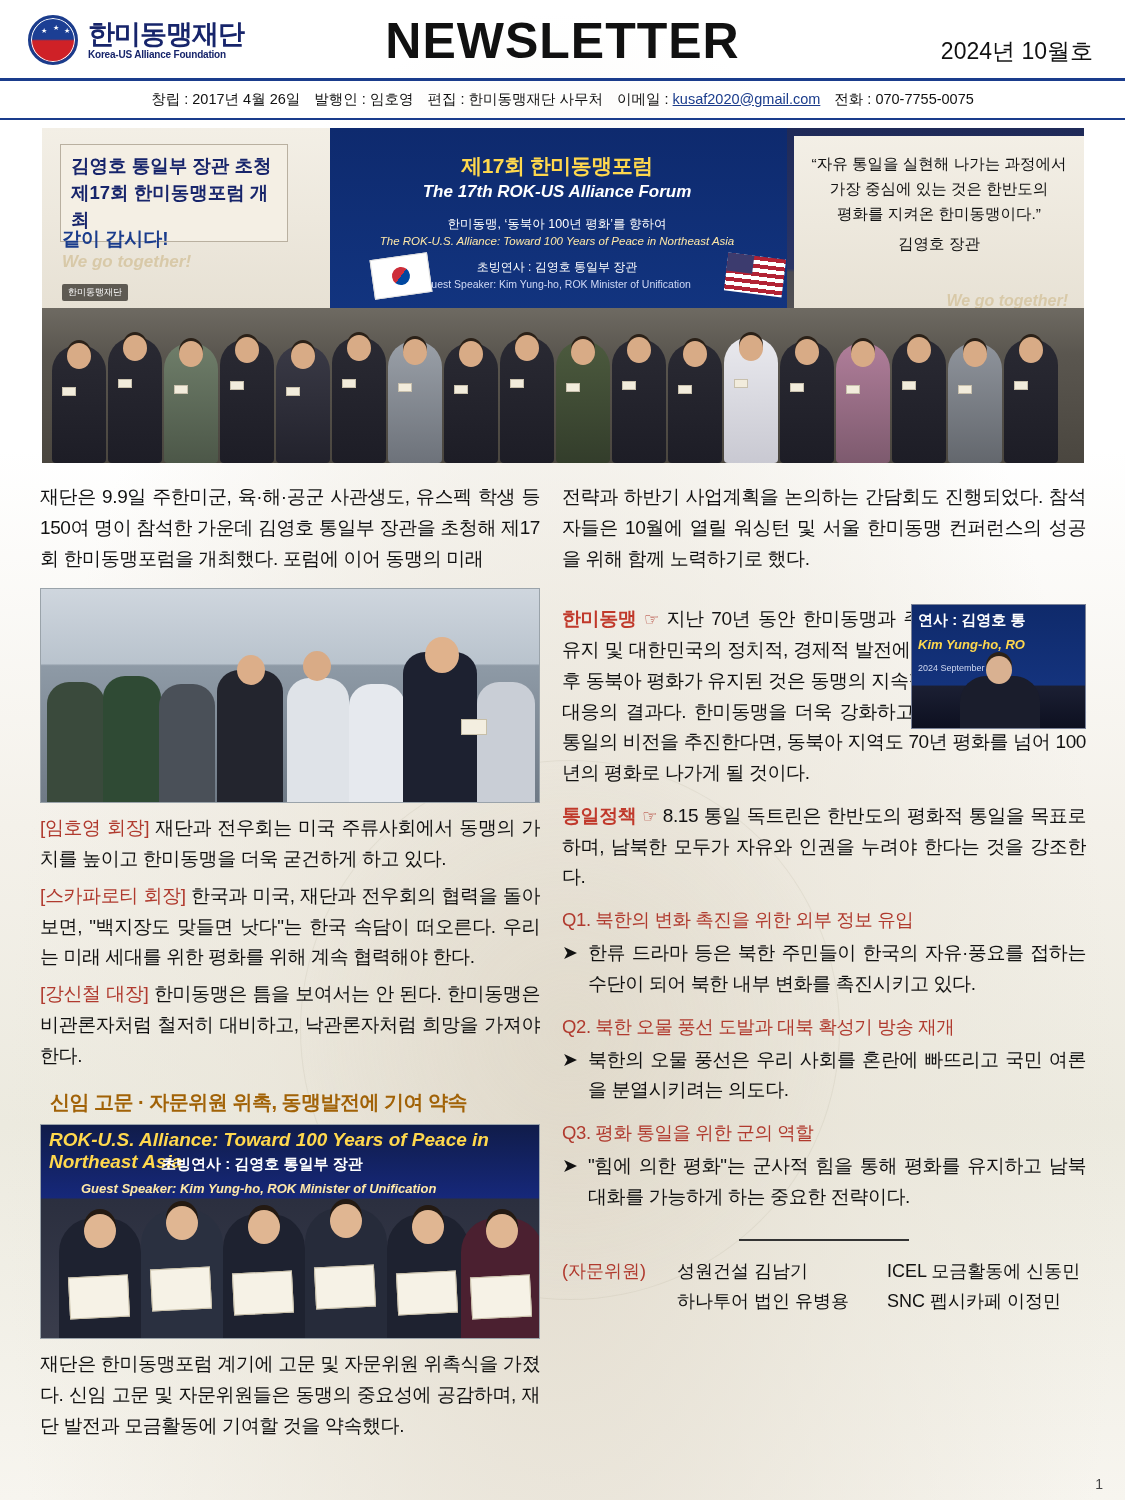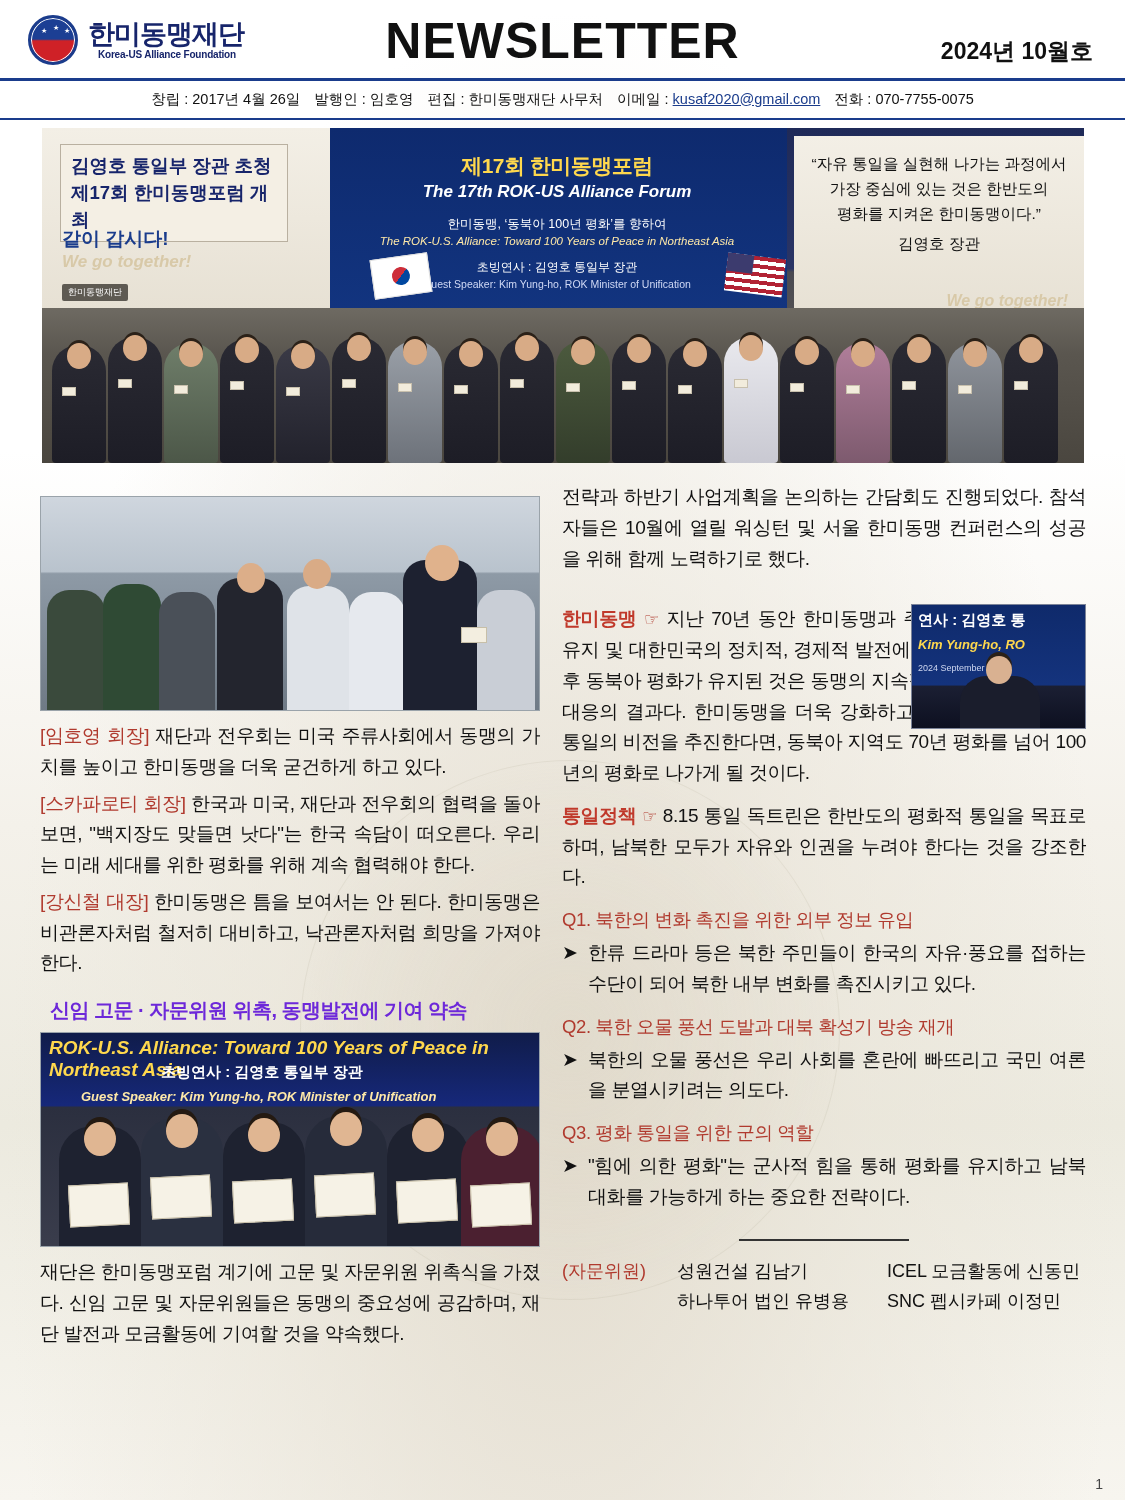--- a/index.html
+++ b/index.html
@@ -47,29 +47,29 @@
     background:transparent;
   }
   .logo-mark .star{
     position:absolute; color:#fff; font-size:7px; line-height:1;
   }
   .logo-text { margin-left:10px; }
   .logo-kr {
     font-size:27px; font-weight:bold; color:#17256b; letter-spacing:-1px;
     line-height:1.05;
   }
-  .logo-en { font-size:10px; font-weight:bold; color:#17256b; letter-spacing:-0.2px;margin-left:10px; }
+  .logo-en { font-size:10px; font-weight:bold; color:#17256b; letter-spacing:-0.2px; }
   .masthead {
     position:absolute; left:0; right:0; top:12px;
     text-align:center; font-size:50px; font-weight:bold; letter-spacing:1px;
     color:#111; font-family:"Liberation Sans", sans-serif;
   }
   .issue {
     position:absolute; right:32px; top:36px;
-    font-size:23px; font-weight:bold; color:#111;
+    font-size:23px; font-weight:normal; color:#111;
   }
   .rule-thick { position:absolute; left:0; top:78px; width:1125px; height:3px; background:#1a3c8c; }
   .rule-thin  { position:absolute; left:0; top:118px; width:1125px; height:2px; background:#1a3c8c; }
   .infobar {
     position:absolute; left:0; top:82px; width:1125px; height:34px;
     display:flex; align-items:center; justify-content:center; gap:14px;
     font-size:14.5px; color:#111;
   }
   .infobar a { color:#1a3c8c; text-decoration:underline; }
 
@@ -198,21 +198,21 @@
   }
 
   .wrap-text { font-size:19px; line-height:1.62; color:#111; text-align:justify; letter-spacing:-0.4px;}
   .lead-label { color:#c0392b; font-weight:bold; }
   .hand { color:#b03a2e; font-size:17px; }
 
   .bracket-p { font-size:19px; line-height:1.62; color:#111; margin:0 0 6px 0; text-align:justify; letter-spacing:-0.4px;}
   .bracket { color:#b03a2e; }
 
   .section-title {
-    font-size:20px; font-weight:bold; color:#6d28d9; margin:18px 0 8px 10px; letter-spacing:-0.5px;
+    font-size:20px; font-weight:bold; color:#a16207; margin:18px 0 8px 10px; letter-spacing:-0.5px;
   }
 
   
   .photo-cert { height:215px; margin:4px 0 10px 0;
     background:linear-gradient(180deg,#101c4a 0%,#16287a 34%,#2b2f3f 35%,#3a3d4c 100%);}
   .pc-cap1 { position:absolute; left:8px; top:4px; font-size:19px; color:#ffd84d; font-style:italic; font-weight:bold;}
   .pc-cap2 { position:absolute; left:120px; top:30px; font-size:15px; color:#fff; font-weight:bold;}
   .pc-cap3 { position:absolute; left:40px; top:56px; font-size:13px; color:#ffe9a8; font-style:italic; font-weight:bold;}
   .pc-person { position:absolute; bottom:0; width:82px; height:128px; background:#1e2230; border-radius:34px 34px 0 0;}
   .pc-person .h { position:absolute; left:50%; top:-4px; transform:translateX(-50%); width:32px; height:34px; border-radius:50%; background:#e0b692; box-shadow:0 -5px 0 0 #241a12;}
@@ -369,20 +369,21 @@
       </div>
     <div class="person" style="left:962px; height:124px;">
         <span class="head"></span>
         <span class="badge"></span>
       </div>
   </div>
 </div>
 
 <div class="col-left">
 
+  <p class="body">재단은 9.9일 주한미군, 육·해·공군 사관생도, 유스펙 학생 등 150여 명이 참석한 가운데 김영호 통일부 장관을 초청해 제17회 한미동맹포럼을 개최했다. 포럼에 이어 동맹의 미래</p>
 
   <div class="photo photo-salute">
     <div class="ps-fig" style="left:6px;  width:58px;  height:120px; background:#3a4a3c;"></div>
     <div class="ps-fig" style="left:62px; width:58px;  height:126px; background:#2f4a34;"></div>
     <div class="ps-fig" style="left:118px;width:56px;  height:118px; background:#4a5058;"></div>
     <div class="ps-fig" style="left:176px;width:66px;  height:132px; background:#23252e;"></div>
     <div class="ps-fig" style="left:246px;width:62px;  height:124px; background:#dfe3e8;"></div>
     <div class="ps-fig" style="left:308px;width:56px;  height:118px; background:#e6e9ee;"></div>
     <div class="ps-fig" style="left:362px;width:74px;  height:150px; background:#1d2130;"></div>
     <div class="ps-fig" style="left:436px;width:58px;  height:120px; background:#c9ced6;"></div>

